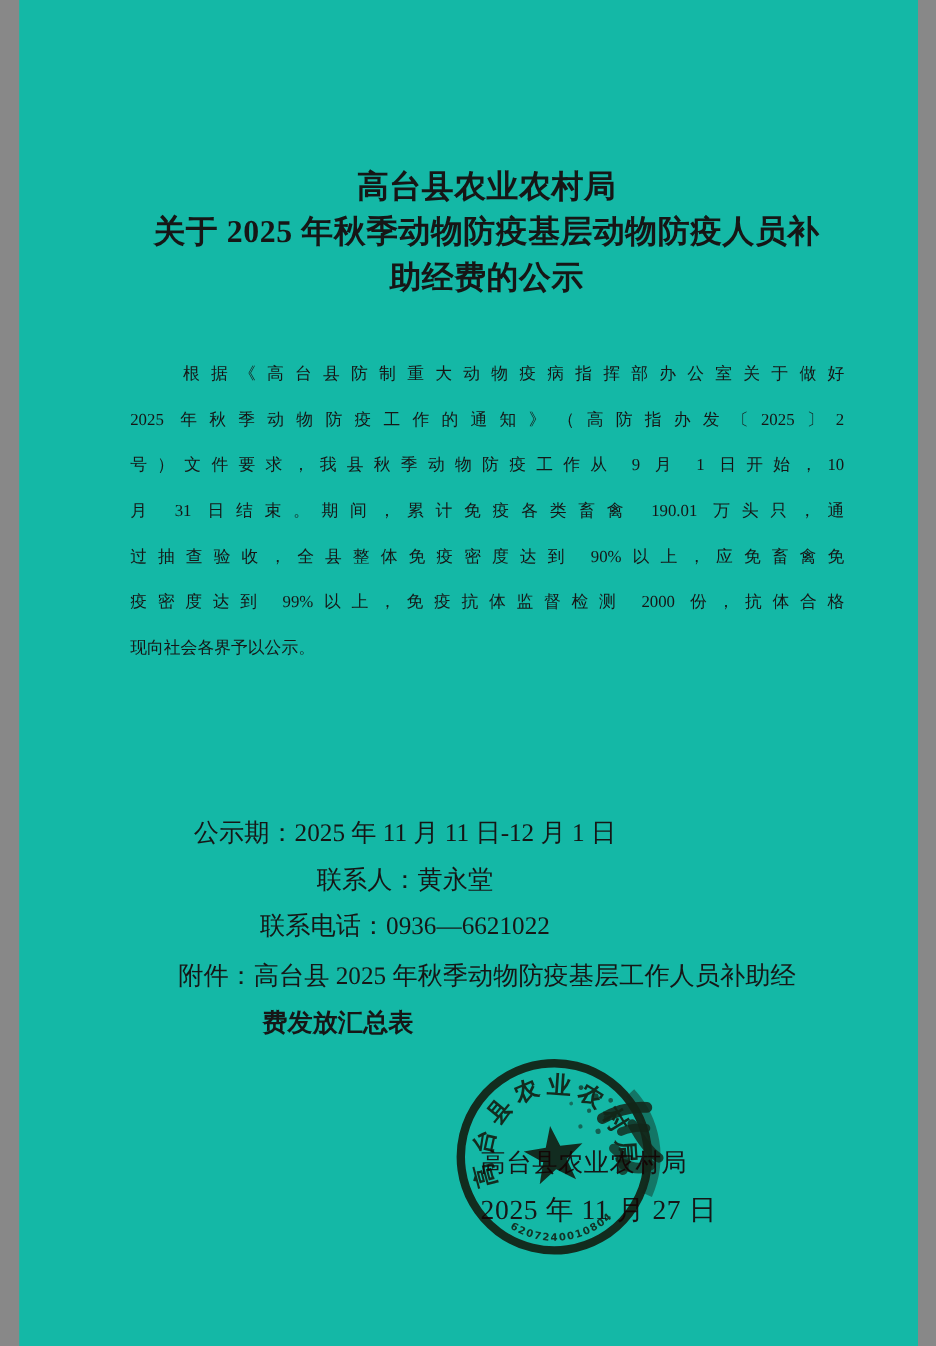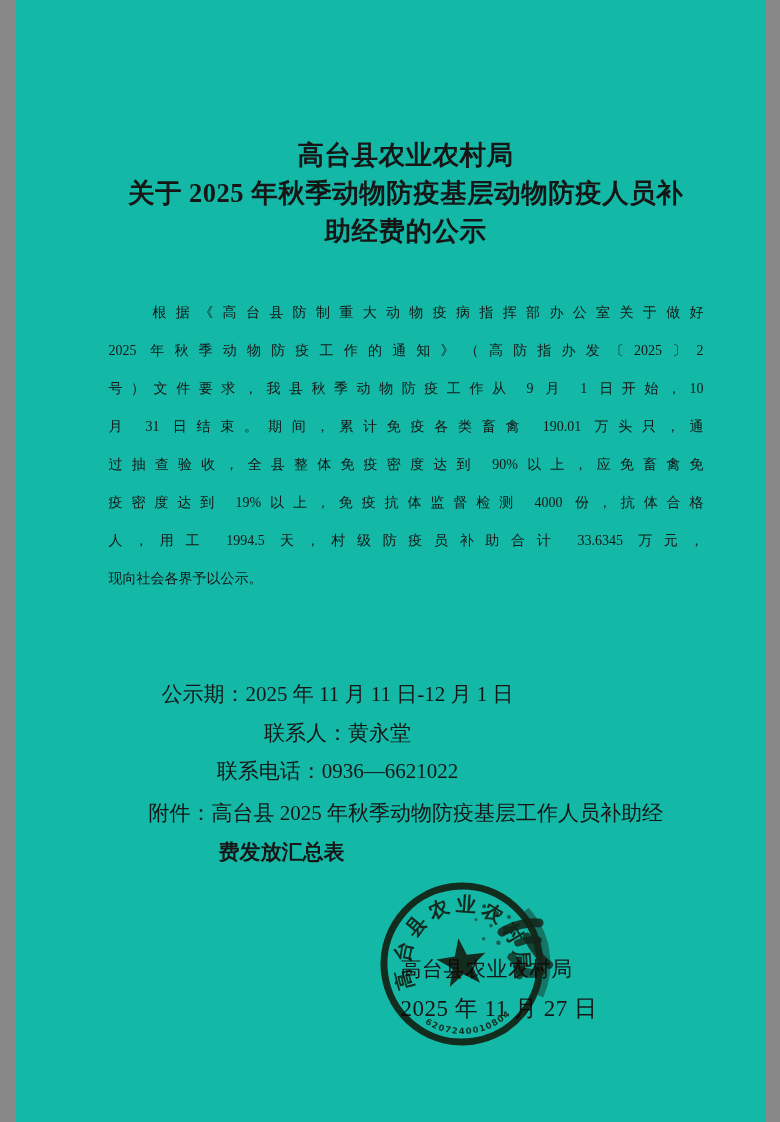--- a/index.html
+++ b/index.html
@@ -57,22 +57,21 @@
     <div>关于 2025 年秋季动物防疫基层动物防疫人员补</div>
     <div>助经费的公示</div>
   </div>
 
   <div class="body-block">
     <div class="body-line first">根据《高台县防制重大动物疫病指挥部办公室关于做好</div>
     <div class="body-line">2025 年秋季动物防疫工作的通知》（高防指办发〔2025〕2</div>
     <div class="body-line">号）文件要求，我县秋季动物防疫工作从 9 月 1 日开始，10</div>
     <div class="body-line">月 31 日结束。期间，累计免疫各类畜禽 190.01 万头只，通</div>
     <div class="body-line">过抽查验收，全县整体免疫密度达到 90%以上，应免畜禽免</div>
-    <div class="body-line">疫密度达到 19%以上，免疫抗体监督检测 4000 份，抗体合格</div>
-    <div class="body-line">人，用工 1994.5 天，村级防疫员补助合计 33.6345 万元，</div>
+    <div class="body-line">疫密度达到 99%以上，免疫抗体监督检测 2000 份，抗体合格</div>
     <div class="body-line last">现向社会各界予以公示。</div>
   </div>
 
   <div class="details-block">
     <div>公示期：2025 年 11 月 11 日-12 月 1 日</div>
     <div>联系人：黄永堂</div>
     <div>联系电话：0936—6621022</div>
   </div>
 
   <div class="attach-block">

